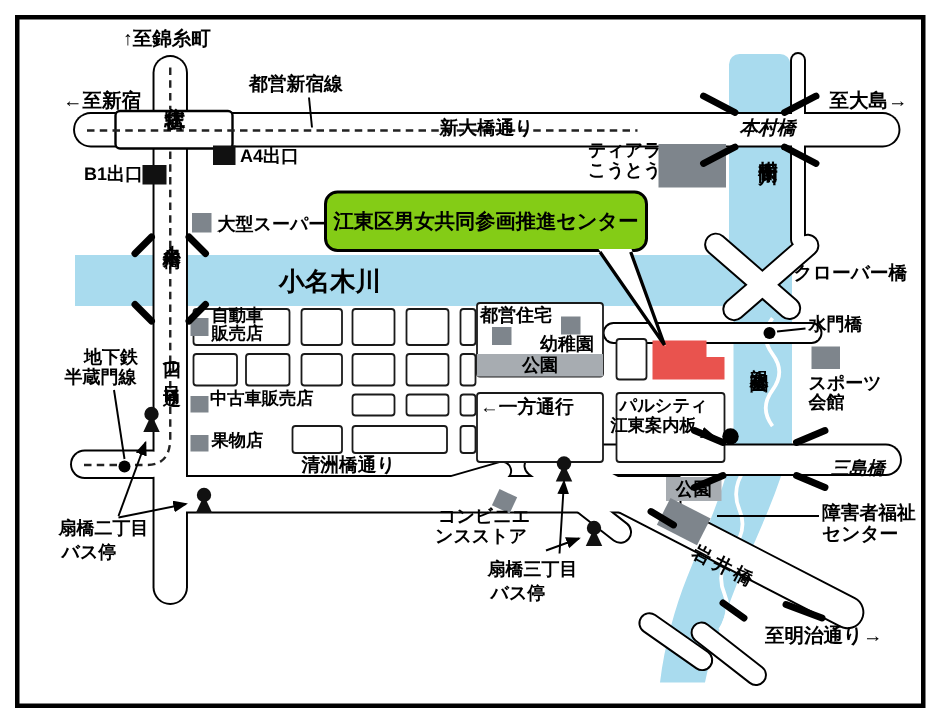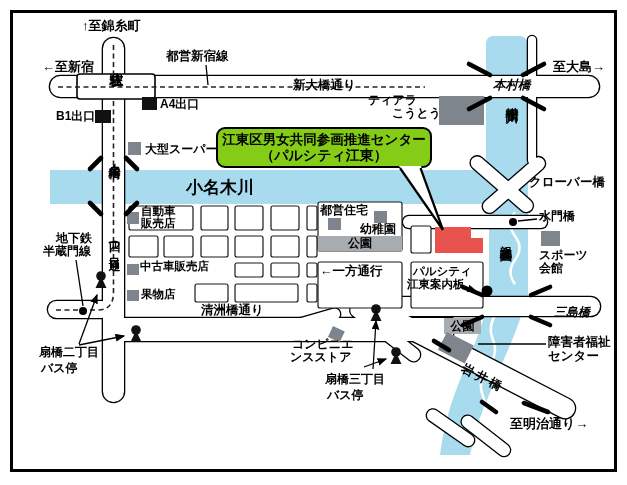--- a/index.html
+++ b/index.html
@@ -180,21 +180,21 @@
   <div class="lbl" style="left:82px;top:19px;font-size:13px;">↑至錦糸町</div>
   <div class="lbl" style="left:42px;top:60px;font-size:13px;text-align:right;">←至新宿</div>
   <div class="lbl" style="left:166px;top:50px;font-size:12.5px;">都営新宿線</div>
   <div class="lbl v" style="left:109px;top:61px;font-size:13.5px;font-weight:700;">住吉駅</div>
   <div class="lbl" style="left:56px;top:110px;font-size:12px;">B1出口</div>
   <div class="lbl" style="left:160px;top:98px;font-size:12px;">A4出口</div>
   <div class="lbl" style="left:145px;top:143px;font-size:12px;">大型スーパー</div>
   <div class="lbl" style="left:293px;top:79px;font-size:12.5px;">新大橋通り</div>
   <div class="lbl" style="left:553px;top:60px;font-size:13px;">至大島→</div>
   <div class="lbl" style="left:493px;top:79px;font-size:12.5px;font-style:italic;">本村橋</div>
-  <div class="lbl" style="left:368px;top:94px;font-size:12px;">ティアラ</div>
+  <div class="lbl" style="left:392px;top:94px;font-size:12px;">ティアラ</div>
   <div class="lbl" style="left:392px;top:107px;font-size:12px;">こうとう</div>
   <div class="lbl v" style="left:505px;top:97px;font-size:13px;">横十間川</div>
   <div class="lbl" style="left:186px;top:179px;font-size:17px;">小名木川</div>
   <div class="lbl v" style="left:108px;top:153px;font-size:12px;">小名木川橋</div>
   <div class="lbl v" style="left:108px;top:232px;font-size:12px;">四つ目通り</div>
   <div class="lbl" style="left:141px;top:206px;font-size:11.5px;">自動車</div>
   <div class="lbl" style="left:141px;top:218px;font-size:11.5px;">販売店</div>
   <div class="lbl" style="left:320px;top:204px;font-size:12px;">都営住宅</div>
   <div class="lbl" style="left:360px;top:223px;font-size:12px;">幼稚園</div>
   <div class="lbl ctr" style="left:318px;top:237px;width:84px;font-size:12px;">公園</div>
@@ -219,19 +219,18 @@
   <div class="lbl" style="left:290px;top:351px;font-size:12px;">ンスストア</div>
   <div class="lbl" style="left:325px;top:373px;font-size:12px;">扇橋三丁目</div>
   <div class="lbl" style="left:327px;top:389px;font-size:12px;">バス停</div>
   <div class="lbl" style="left:39px;top:346px;font-size:12px;">扇橋二丁目</div>
   <div class="lbl" style="left:41px;top:362px;font-size:12px;">バス停</div>
   <div class="lbl" style="left:56px;top:232px;font-size:12px;">地下鉄</div>
   <div class="lbl" style="left:43px;top:245px;font-size:12px;">半蔵門線</div>
 
   <div id="callout">
     <div class="l1">江東区男女共同参画推進センター</div>
-    <div class="l2">（パルシティ江東）</div>
   </div>
   <svg id="ptr" width="627" height="485" viewBox="0 0 627 485">
     <path d="M399,166 L421,166 L444,231 Z" fill="#fff"></path>
     <path d="M400,168 L443,230 M420.5,168 L443,230" stroke="#000" stroke-width="2.2" fill="none"></path>
   </svg>
 </div>
 
 </body></html>

